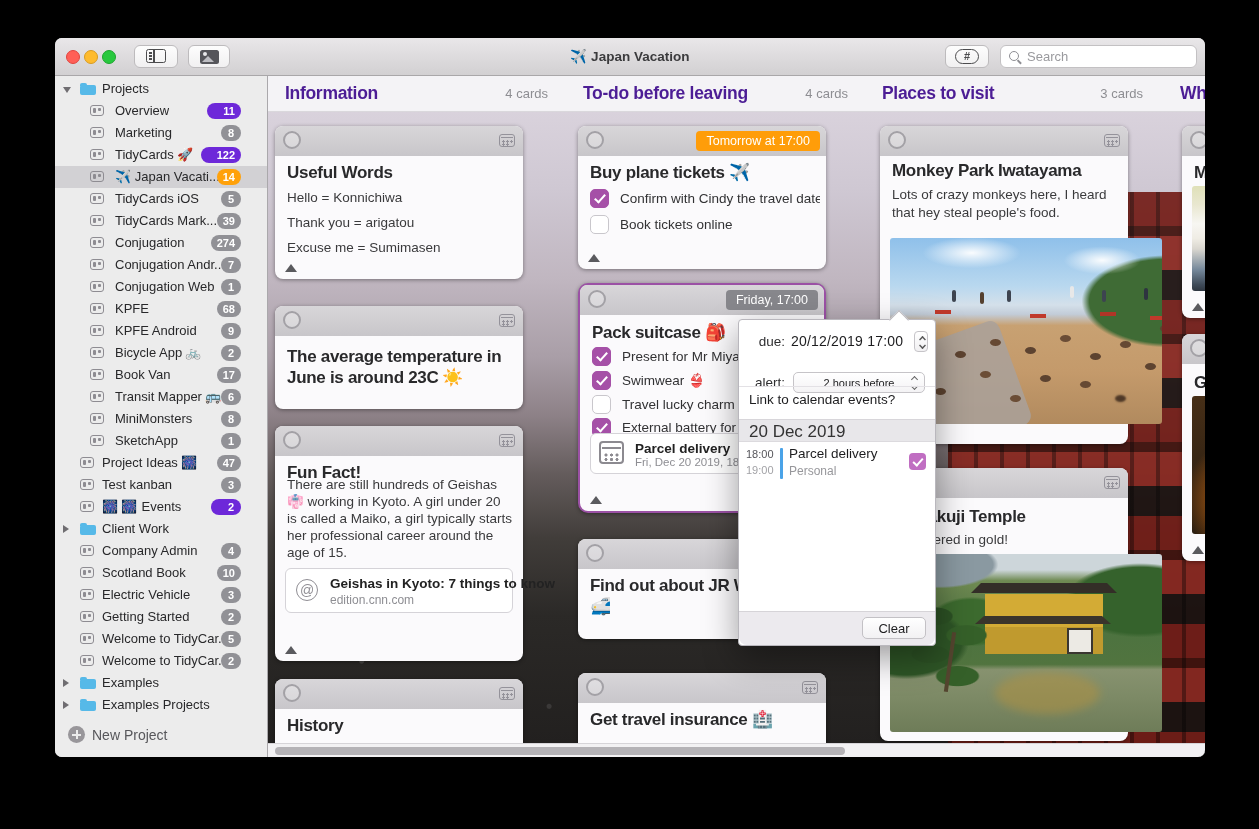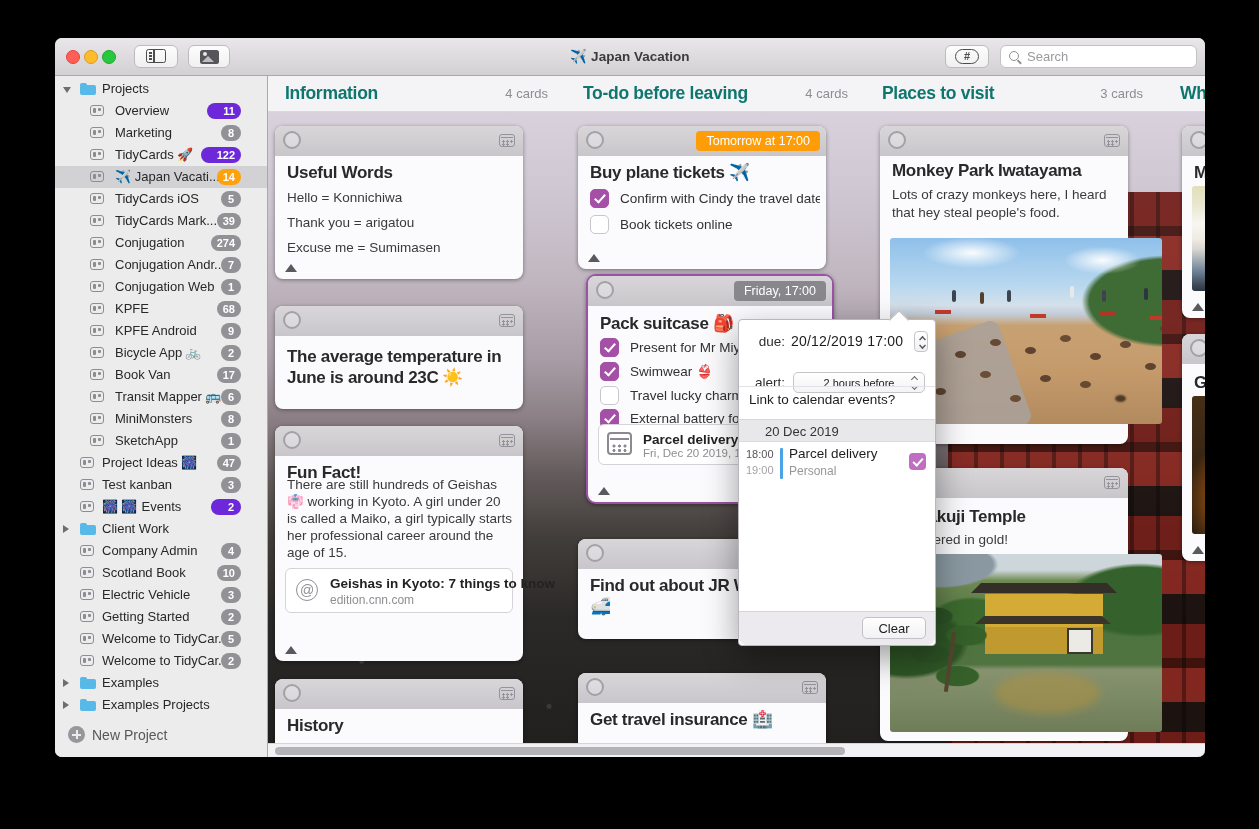--- a/index.html
+++ b/index.html
@@ -51,21 +51,21 @@
         color:#fff;font-size:11px;font-weight:bold;line-height:16px;text-align:center;}
   .pill.red{background:#6d28d9;padding-left:16px;} .pill.orange{background:#ffa10a;}
   .newproj{position:absolute;left:0;right:0;bottom:10px;height:24px;}
   .plus{position:absolute;left:13px;top:2px;width:17px;height:17px;border-radius:50%;background:#98969a;}
   .plus::before{content:'';position:absolute;left:4px;top:7.5px;width:9px;height:2px;background:#ececec;}
   .plus::after{content:'';position:absolute;left:7.5px;top:4px;width:2px;height:9px;background:#ececec;}
   .np-label{position:absolute;left:37px;top:3px;font-size:14px;color:#57575b;}
   
   .content{position:relative;flex:1;overflow:hidden;}
   .colheaders{position:absolute;left:0;right:0;top:0;height:35px;background:#f4f3f6;border-bottom:1px solid #dad8dc;z-index:10;}
-  .colh-title{position:absolute;top:7px;font-size:17.5px;font-weight:bold;color:#0f766e;letter-spacing:-.3px;}
+  .colh-title{position:absolute;top:7px;font-size:17.5px;font-weight:bold;color:#4c1d95;letter-spacing:-.3px;}
   .colh-count{position:absolute;top:10px;width:100px;text-align:right;font-size:13px;color:#8d8d92;}
   .board{position:absolute;left:0;right:0;top:36px;bottom:0;
      background:linear-gradient(180deg,#d9d2dc 0%,#cfc8d3 12%,#c0b6c0 26%,#a99ea7 38%,#8d8187 47%,#645c5c 56%,#413d3a 66%,#2b2927 78%,#211f1e 100%);}
   .board::after{content:'';position:absolute;inset:0;background:
      radial-gradient(circle at 10% 85%,rgba(255,255,255,.14) 0 2px,transparent 3px),
      radial-gradient(circle at 30% 92%,rgba(255,255,255,.10) 0 2px,transparent 3px),
      radial-gradient(circle at 55% 80%,rgba(255,255,255,.08) 0 2px,transparent 3px),
      radial-gradient(circle at 70% 95%,rgba(255,255,255,.10) 0 2px,transparent 3px);}
   .pagoda{position:absolute;left:680px;top:80px;width:262px;height:552px;opacity:.92;
      background:repeating-linear-gradient(90deg,rgba(0,0,0,.38) 0 4px,transparent 4px 26px),
@@ -104,21 +104,21 @@
      radial-gradient(circle at 10.5px 16.5px,#8c8a90 1.3px,transparent 1.8px),
      radial-gradient(circle at 16px 16.5px,#8c8a90 1.3px,transparent 1.8px);}
   .cal-big::before{content:'';position:absolute;left:1px;right:1px;top:4px;border-top:2px solid #8c8a90;}
   .photo{position:absolute;left:10px;width:272px;border-radius:3px;overflow:hidden;}
   
   .c-uw{left:7px;top:14px;height:153px;}
   .c-temp{left:7px;top:194px;height:103px;}
   .c-ff{left:7px;top:314px;height:235px;}
   .c-hist{left:7px;top:567px;height:66px;border-radius:8px 8px 0 0;}
   .c-buy{left:310px;top:14px;height:143px;}
-  .c-pack{left:310px;top:162px;height:230px;border:2.5px solid #9b51a5;border-radius:10px;z-index:2;margin-left:8px;}
+  .c-pack{left:310px;top:171px;height:230px;border:2.5px solid #9b51a5;border-radius:10px;z-index:2;}
   .c-pack .card-head{border-radius:7px 7px 0 0;}
   .c-jr{left:310px;top:427px;height:100px;}
   .c-ins{left:310px;top:561px;height:72px;border-radius:8px 8px 0 0;}
   .c-monkey{left:612px;top:14px;height:318px;}
   .c-kink{left:612px;top:356px;height:273px;}
   .c-ma{left:914px;top:14px;height:192px;}
   .c-gr{left:914px;top:222px;height:227px;}
   
   .ph-monkey{top:112px;height:186px;background:
      radial-gradient(ellipse 55px 20px at 78% 12%,rgba(255,255,255,.95),transparent 70%),
@@ -171,21 +171,21 @@
   .stepper::before{content:'';position:absolute;left:3.5px;top:4px;width:5px;height:5px;border:solid #555;border-width:2px 0 0 2px;transform:rotate(45deg) scale(.7);}
   .stepper::after{content:'';position:absolute;left:3.5px;top:10px;width:5px;height:5px;border:solid #555;border-width:0 2px 2px 0;transform:rotate(45deg) scale(.7);}
   .pop-select{position:absolute;left:54px;right:10px;top:0;height:21px;border:1px solid #c6c4c8;border-radius:5px;background:linear-gradient(#fff,#f4f3f5);
      font-size:11px;color:#1d1d1f;text-align:center;line-height:20px;box-sizing:border-box;}
   .sel-ud{position:absolute;right:4px;top:3px;width:10px;height:14px;}
   .sel-ud::before{content:'';position:absolute;left:2px;top:1px;width:4px;height:4px;border:solid #666;border-width:1.5px 0 0 1.5px;transform:rotate(45deg);}
   .sel-ud::after{content:'';position:absolute;left:2px;top:8px;width:4px;height:4px;border:solid #666;border-width:0 1.5px 1.5px 0;transform:rotate(45deg);}
   .pop-divider{position:absolute;left:0;right:0;height:1px;background:#e3e1e5;}
   .pop-question{position:absolute;left:10px;top:72px;font-size:13.5px;color:#1d1d1f;}
   .pop-datehdr{position:absolute;left:0;right:0;top:99px;height:23px;background:#e8e7ea;border-top:1px solid #d8d6da;border-bottom:1px solid #dcdade;
-     font-size:13px;color:#333;line-height:23px;padding-left:26px;box-sizing:border-box;}
+     font-size:17px;color:#333;line-height:23px;padding-left:10px;box-sizing:border-box;}
   .pop-event{position:absolute;left:0;right:0;top:125px;height:38px;}
   .ev-t1{position:absolute;left:7px;top:3px;font-size:11px;color:#55555a;}
   .ev-t2{position:absolute;left:7px;top:19px;font-size:11px;color:#a2a2a6;}
   .ev-bar{position:absolute;left:41px;top:3px;width:3px;height:31px;background:#4aa3e8;border-radius:1px;}
   .ev-title{position:absolute;left:50px;top:1px;font-size:13.5px;color:#1d1d1f;}
   .ev-cal{position:absolute;left:50px;top:19px;font-size:12px;color:#97979b;}
   .ev-chk{position:absolute;right:9px;top:8px;width:17px;height:17px;border-radius:4px;background:#c06ec2;}
   .ev-chk::after{content:'';position:absolute;left:5.5px;top:2.5px;width:4px;height:8px;border:solid #fff;border-width:0 2px 2px 0;transform:rotate(42deg);}
   .pop-foot{position:absolute;left:0;right:0;bottom:0;height:33px;background:#eceaee;border-top:1px solid #d6d4d8;border-radius:0 0 8px 8px;}
   .clear-btn{position:absolute;right:9px;top:5px;width:64px;height:22px;background:linear-gradient(#fff,#f2f1f3);border:1px solid #c3c1c5;border-radius:5px;

